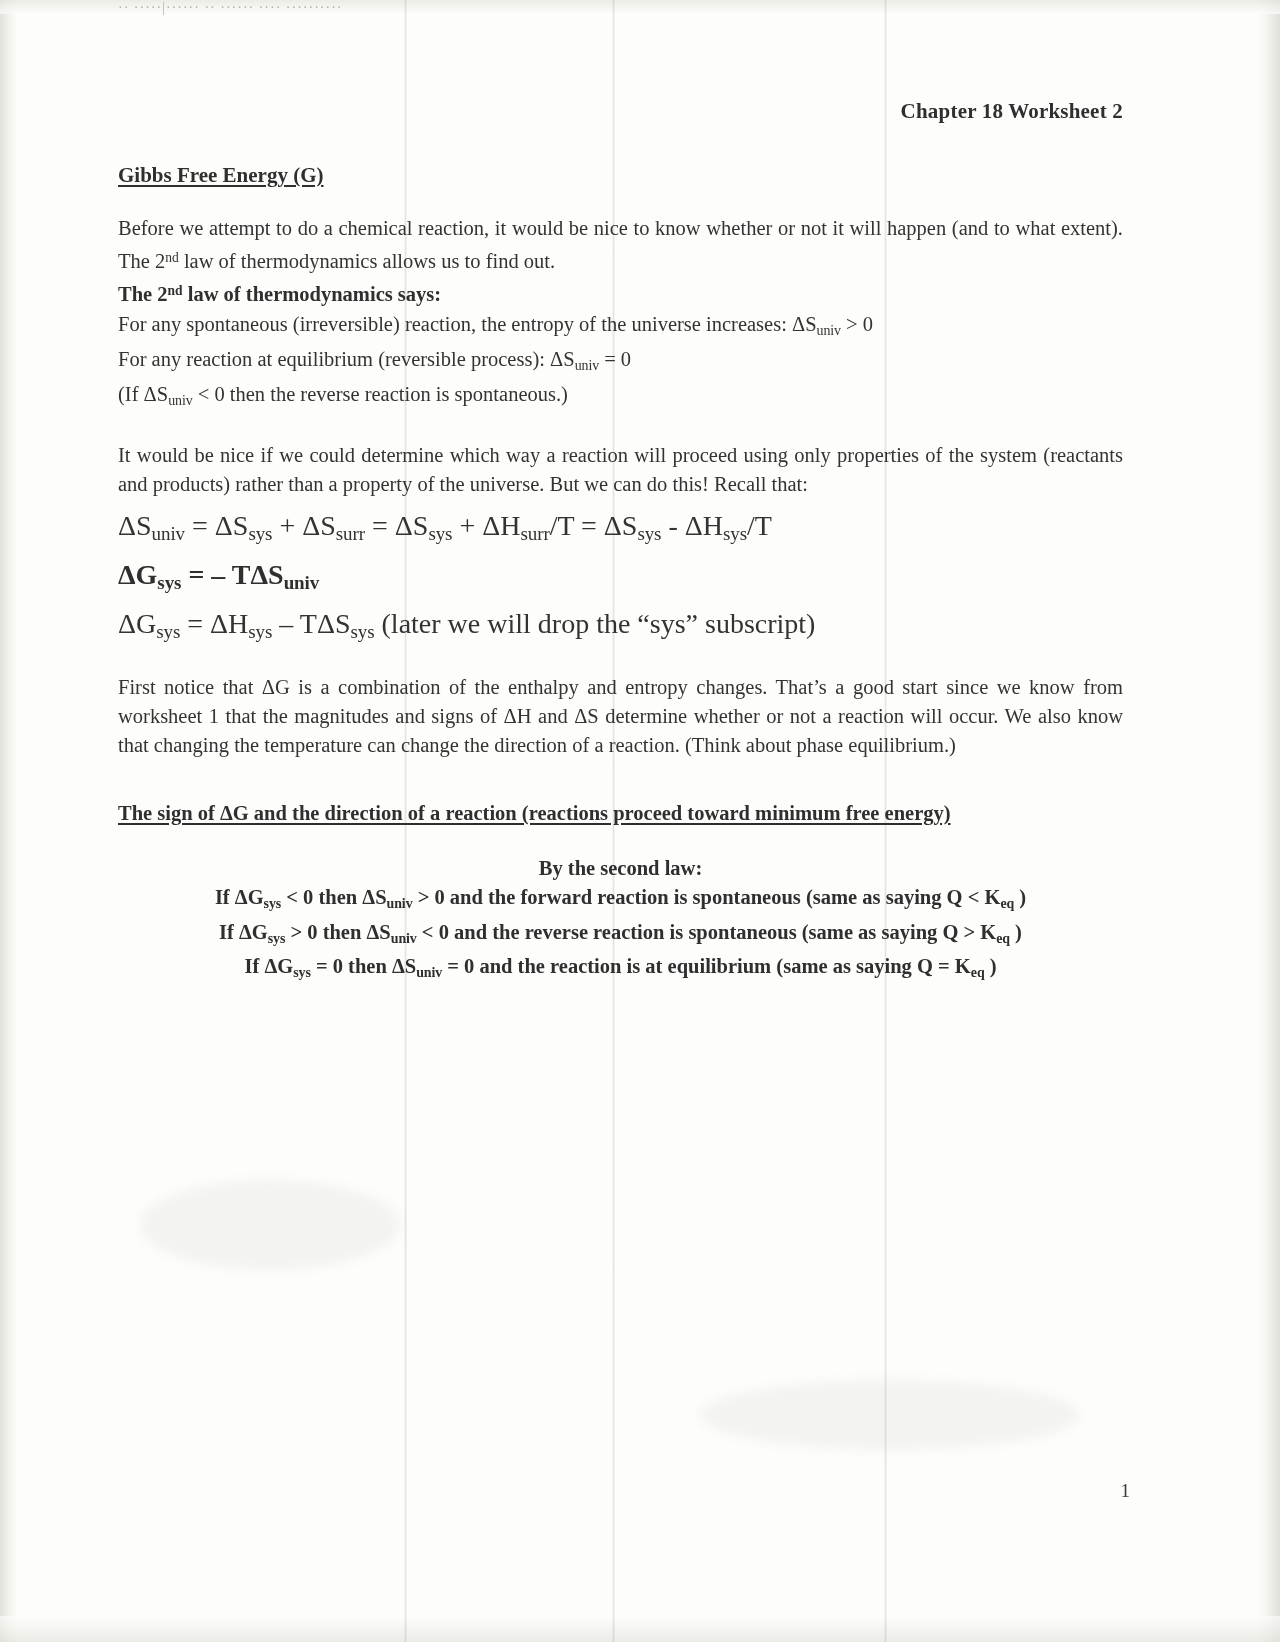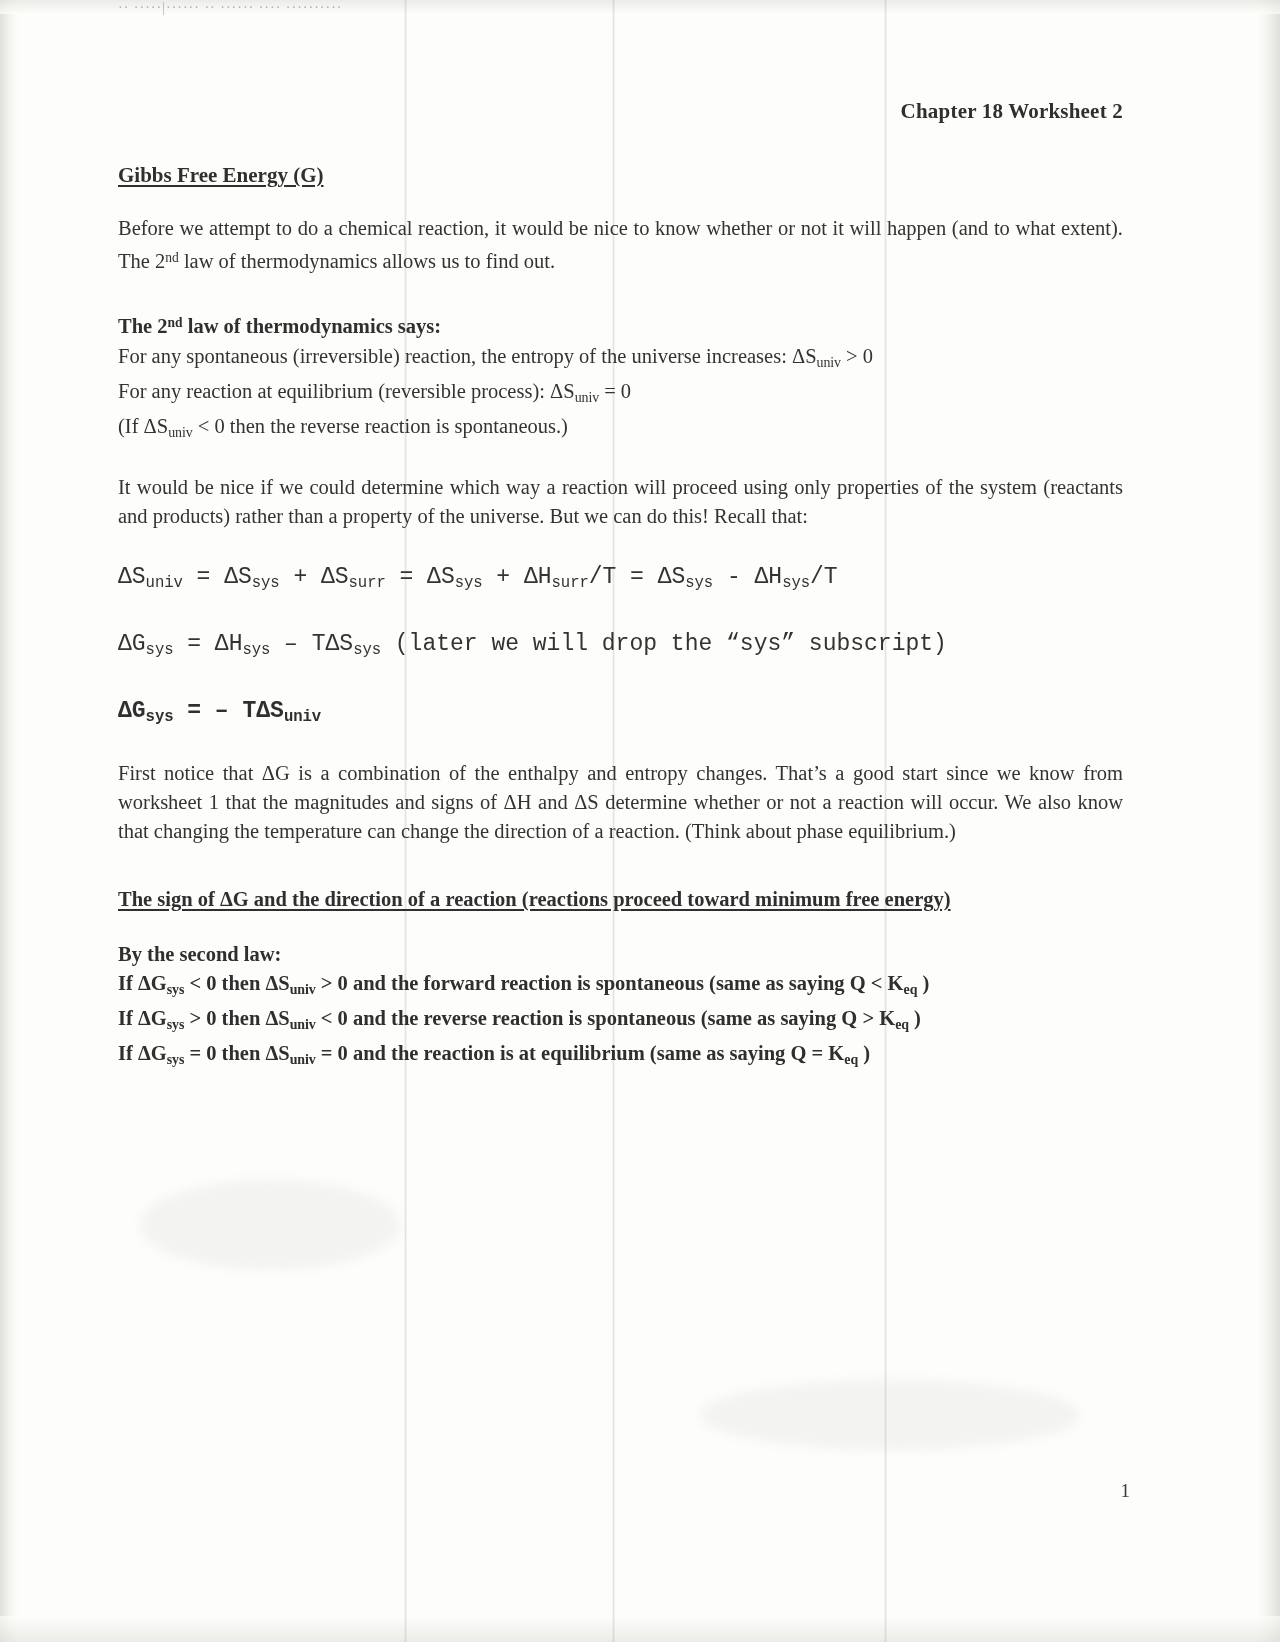--- a/index.html
+++ b/index.html
@@ -118,56 +118,55 @@
   .para {
     margin-top: 26px;
     font-size: 20.5px;
     line-height: 29px;
     text-align: justify;
     text-justify: inter-word;
     color: #333;
   }
 
   .bold-head {
-    margin-top: 32px;
     font-size: 20.5px;
     font-weight: bold;
     line-height: 29px;
     color: #2f2f2f;
   }
   .line {
     font-size: 20.5px;
     line-height: 29px;
     color: #333;
   }
   .line.bold { font-weight: bold; color: #2f2f2f; }
 
   .eq {
-    margin-top: 32px;
-    font-size: 23px;
+    margin-top: 12px;
+    font-size: 28px;
     line-height: 29px;
     color: #333;
-    font-family: Liberation Mono, monospace;
   }
   .eq.bold { font-weight: bold; color: #2f2f2f; }
 
   .section-head {
     margin-top: 38px;
     font-size: 20.5px;
     font-weight: bold;
     text-decoration: underline;
     text-underline-offset: 3px;
     color: #2f2f2f;
     display: inline-block;
     line-height: 30px;
     text-align: right;
   }
 
   .block {
     margin-top: 26px;
+    text-align: center;
   }
 
   sub {
     font-size: .68em;
     vertical-align: -.28em;
     letter-spacing: -.1px;
   }
   sup {
     font-size: .66em;
     vertical-align: .48em;
@@ -221,23 +220,23 @@
     </div>
 
     <div>
       <div class="para">It would be nice if we could determine which way a reaction will proceed using only properties of the system (reactants and products) rather than a property of the universe.  But we can do this!  Recall that:</div>
 
       <div class="eq"><span class="nowrap"><span>ΔS</span><sub>univ</sub><span> = ΔS</span><sub>sys</sub><span> + ΔS</span><sub>surr</sub><span> = ΔS</span><sub>sys</sub><span> + ΔH</span><sub>surr</sub><span>/T = ΔS</span><sub>sys</sub><span> - ΔH</span><sub>sys</sub><span>/T</span></span></div>
     </div>
 
     <div>
 
+      <div class="eq bold"><span class="nowrap"><span>ΔG</span><sub>sys</sub><span> = – TΔS</span><sub>univ</sub></span></div>
+
       <div class="eq"><span>ΔG</span><sub>sys</sub><span> = ΔH</span><sub>sys</sub><span> – TΔS</span><sub>sys</sub><span>  (later we will drop the “sys” subscript)</span></div>
-
-      <div class="eq bold"><span class="nowrap"><span>ΔG</span><sub>sys</sub><span> = – TΔS</span><sub>univ</sub></span></div>
     </div>
 
     <div>
       <div class="para">First notice that ΔG is a combination of the enthalpy and entropy changes.  That’s a good start since we know from worksheet 1 that the magnitudes and signs of ΔH and ΔS determine whether or not a reaction will occur.  We also know that changing the temperature can change the direction of a reaction.  (Think about phase equilibrium.)</div>
     </div>
 
     <div>
       <div class="section-head">The sign of ΔG and the direction of a reaction (reactions proceed toward minimum free energy)</div>
 
       <div class="block">

